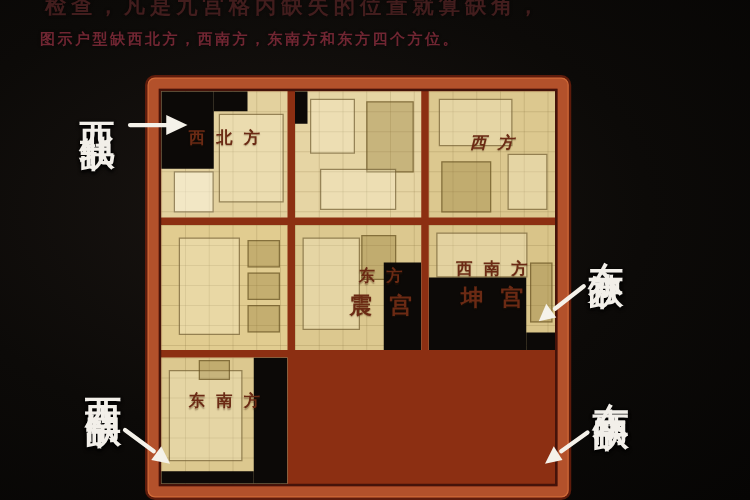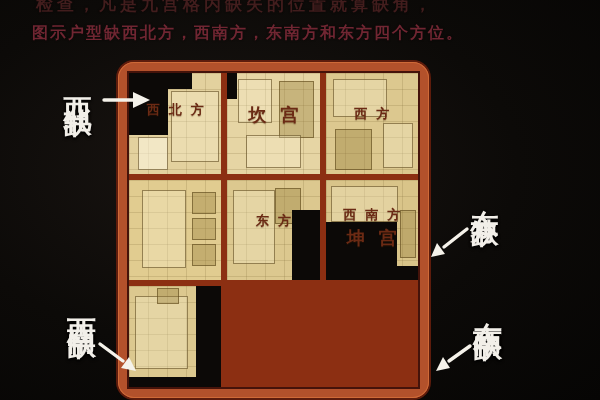--- a/index.html
+++ b/index.html
@@ -4,26 +4,26 @@
 <style>
   html,body{margin:0;padding:0;background:#000;}
   .stage{
     position:relative;width:600px;height:400px;overflow:hidden;
     background:radial-gradient(ellipse at 38% 42%, #1a1512 0%, #0c0a08 55%, #060504 100%);
     font-family:"Liberation Sans","DejaVu Sans",sans-serif;
   }
   
   .hline{position:absolute;white-space:nowrap;font-weight:bold;}
   .h1{left:36px;top:-7px;font-size:17px;letter-spacing:4px;color:#421d1d;text-shadow:0 0 2px rgba(0,0,0,.6);}
-  .h2{left:32px;top:23px;font-size:16px;letter-spacing:2px;color:#702632;text-shadow:0 0 2px rgba(0,0,0,.6);}
+  .h2{left:32px;top:23px;font-size:12px;letter-spacing:2px;color:#702632;text-shadow:0 0 2px rgba(0,0,0,.6);}
 
   
   .frame{
-    position:absolute;left:118px;top:62px;width:311px;height:336px;box-sizing:border-box;
-    background:#b3512b;padding:9px;border-radius:16px;
+    position:absolute;left:118px;top:62px;width:337px;height:336px;box-sizing:border-box;
+    background:#b3512b;padding:9px;border-radius:6px;
     box-shadow:0 0 0 2px #5e1c0c, inset 0 0 0 1px #cf6a38;
   }
   .grid{
     width:100%;height:100%;box-sizing:border-box;
     display:grid;grid-template-columns:repeat(3,1fr);grid-template-rows:repeat(3,1fr);
     gap:6px;background:#8c2f12;border:2px solid #45130a;
   }
   .cell{
     position:relative;overflow:hidden;background:#dcc88f;
     background-image:
@@ -76,51 +76,51 @@
           <div class="dir">西北方</div>
         </div>
       </div>
 
       <div class="cell" style="background-color:#e6d5a4;">
         <div class="room" style="left:12%;top:6%;width:34%;height:42%;"></div>
         <div class="room d" style="left:56%;top:8%;width:36%;height:55%;"></div>
         <div class="room" style="left:20%;top:62%;width:58%;height:30%;"></div>
         <div class="void" style="left:0;top:0;width:10%;height:26%;"></div>
         <div class="plabel">
-          <div class="pal">坎宫</div>
         </div>
       </div>
 
 
       <div class="cell">
         <div class="room" style="left:8%;top:6%;width:56%;height:36%;"></div>
         <div class="room d" style="left:10%;top:56%;width:38%;height:38%;"></div>
         <div class="room" style="left:62%;top:50%;width:30%;height:42%;"></div>
-        <div class="plabel" style="top:32%;">
+        <div class="plabel" style="top:32%;font-style:italic;">
           <div class="dir">西方</div>
         </div>
       </div>
 
       <div class="cell" style="background-color:#e1cc90;">
         <div class="room" style="left:14%;top:10%;width:46%;height:76%;"></div>
         <div class="room d" style="left:68%;top:12%;width:24%;height:20%;"></div>
         <div class="room d" style="left:68%;top:38%;width:24%;height:20%;"></div>
         <div class="room d" style="left:68%;top:64%;width:24%;height:20%;"></div>
         <div class="plabel">
           <div class="dir"></div>
           <div class="pal"></div>
         </div>
       </div>
 
       <div class="cell">
         <div class="room" style="left:6%;top:10%;width:44%;height:72%;"></div>
         <div class="room d" style="left:52%;top:8%;width:26%;height:34%;"></div>
         <div class="void" style="left:70%;top:30%;width:30%;height:70%;"></div>
-        <div class="plabel" style="top:32%;">
+        <div class="plabel" style="top:32%;padding-left:18px;">
           <div class="dir">东方</div>
+          <div class="pal">震宫</div>
         </div>
       </div>
 
       <div class="cell" style="background-color:#d9c489;">
         <div class="room" style="left:6%;top:6%;width:70%;height:34%;"></div>
         <div class="room d" style="left:80%;top:30%;width:16%;height:46%;"></div>
         <div class="void" style="left:0;top:42%;width:77%;height:58%;"></div>
         <div class="void" style="left:77%;top:86%;width:23%;height:14%;"></div>
         <div class="plabel" style="top:26%;">
           <div class="dir">西南方</div>
@@ -128,20 +128,21 @@
         </div>
       </div>
 
 
       <div class="cell">
         <div class="room" style="left:6%;top:10%;width:56%;height:70%;"></div>
         <div class="room d" style="left:30%;top:2%;width:22%;height:14%;"></div>
         <div class="void" style="left:73%;top:0;width:27%;height:100%;"></div>
         <div class="void" style="left:0;top:90%;width:73%;height:10%;"></div>
         <div class="plabel" style="top:26%;">
+          <div class="dir">东南方</div>
         </div>
       </div>
 
     </div>
   </div>
 
   <div class="callout co-nw">西北缺</div>
   <div class="callout co-e">东方缺</div>
   <div class="callout co-sw">西南缺</div>
   <div class="callout co-se">东南缺</div>

